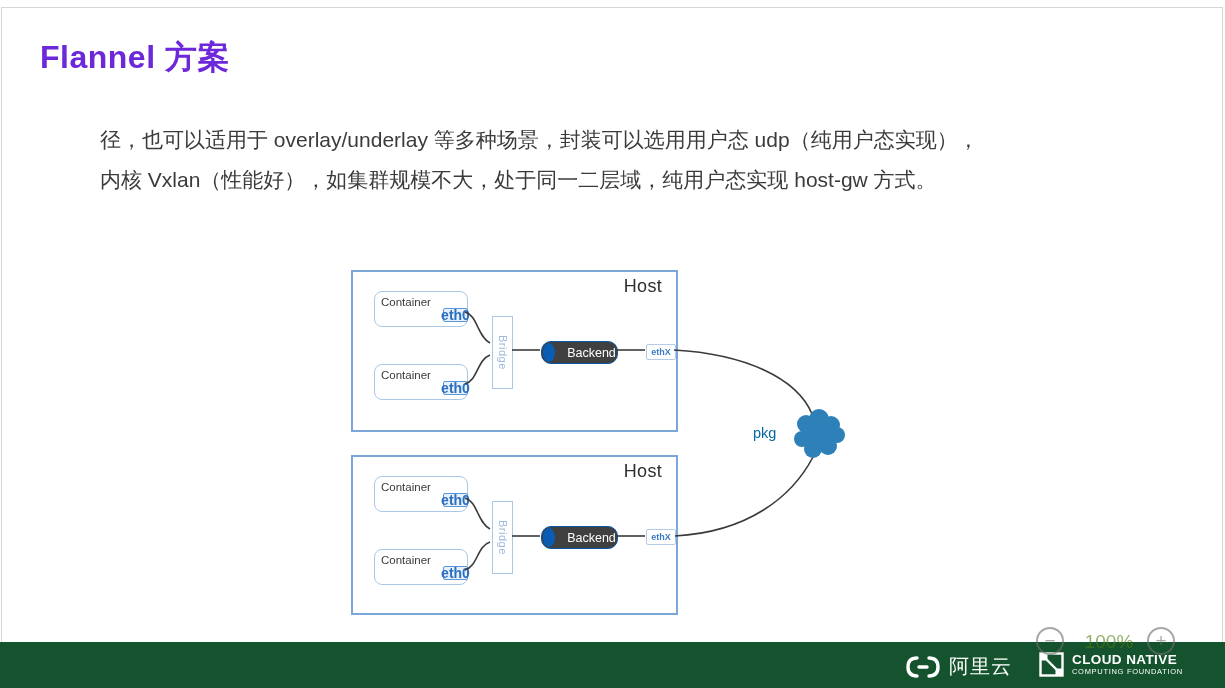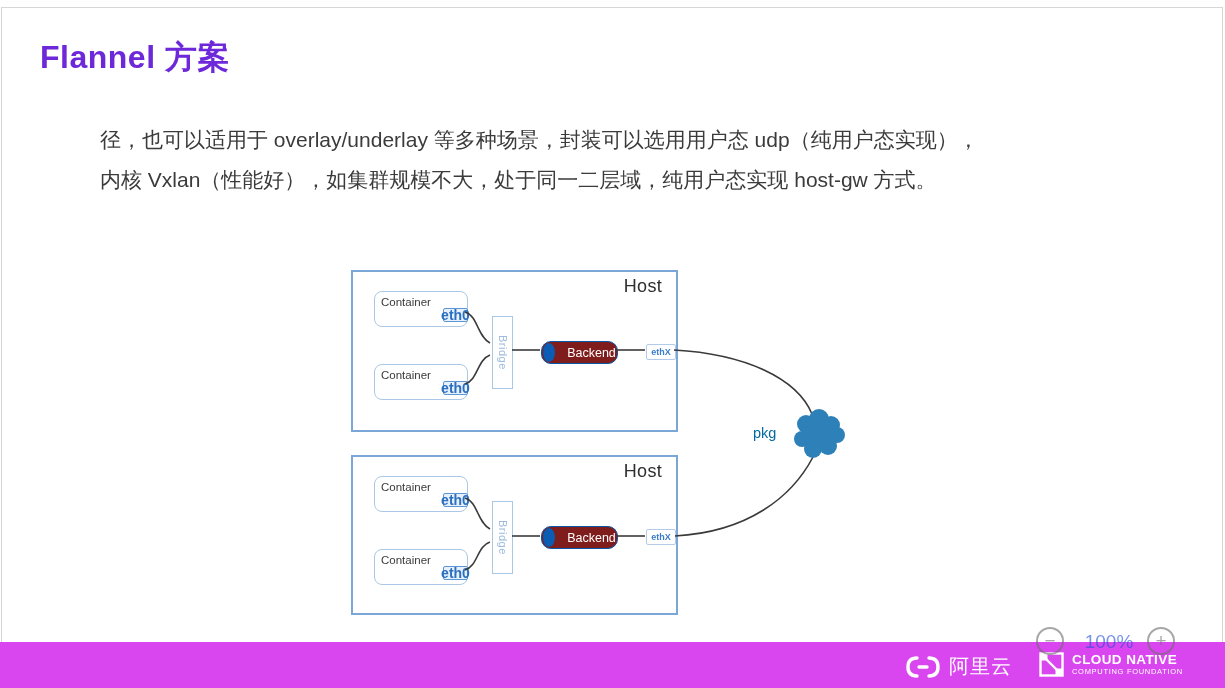--- a/index.html
+++ b/index.html
@@ -53,21 +53,21 @@
   .bridge-box {
     position:absolute; left:139px; top:44px; width:21px; height:73px;
     border:1.5px solid #aac8e6; background:#fff;
     display:flex; align-items:center; justify-content:center; z-index:2;
   }
   .bridge-box span {
     writing-mode:vertical-rl; font-size:11px; color:#9cbbdd; letter-spacing:0.5px;
   }
   .backend-pill {
     position:absolute; left:188px; top:69px; width:77px; height:23px; z-index:4;
-    background:#7f1d1d; border:1px solid #0a57a8; border-radius:10px;
+    background:#404040; border:1px solid #0a57a8; border-radius:10px;
     display:flex; align-items:center; justify-content:center;padding-left:16px;
   }
   .backend-pill::before {
     content:""; position:absolute; left:1px; top:1px; bottom:1px; width:12px;
     background:#0b5cb3; border-radius:50%;
   }
   .backend-pill span { color:#fff; font-size:12.5px; padding-left:8px; }
   .ethx-badge {
     position:absolute; left:293px; top:72px; width:30px; height:16px; z-index:4;
     border:1.2px solid #b3cbe8; border-radius:2px; background:#fff;
@@ -86,26 +86,26 @@
   .zoom-btn {
     position:absolute; top:1px; width:28px; height:28px; border-radius:50%;
     border:2px solid #6e6e6e; background:transparent;
     color:#6e6e6e; font-size:19px; line-height:24px; text-align:center; cursor:pointer;
     font-family:"Liberation Sans",sans-serif;
   }
   .zoom-btn.minus { left:0; }
   .zoom-btn.plus { left:111px; }
   .zoom-level {
     position:absolute; left:45px; top:5px; width:56px; text-align:center;
-    font-size:19px; color:#1d4ed8;
+    font-size:19px; color:#4d7c0f;
   }
   
   .footer-bar {
     position:absolute; left:0; right:0; bottom:0; height:46px;
-    background:#d946ef; z-index:10;
+    background:#14532d; z-index:10;
   }
   .ali-logo { position:absolute; left:905px; top:11px; display:flex; align-items:center; }
   .ali-name { color:#fff; font-size:20px; font-weight:500; margin-left:8px; letter-spacing:1px; }
   .cncf-logo { position:absolute; left:1038px; top:9px; display:flex; align-items:center; }
   .cncf-text { margin-left:7px; color:#fff; }
   .cncf-name { font-size:13.5px; font-weight:bold; letter-spacing:0.4px; line-height:14px; }
   .cncf-sub { font-size:7.5px; font-weight:normal; letter-spacing:0.7px; line-height:9px; }
 </style>
 </head>
 <body>

